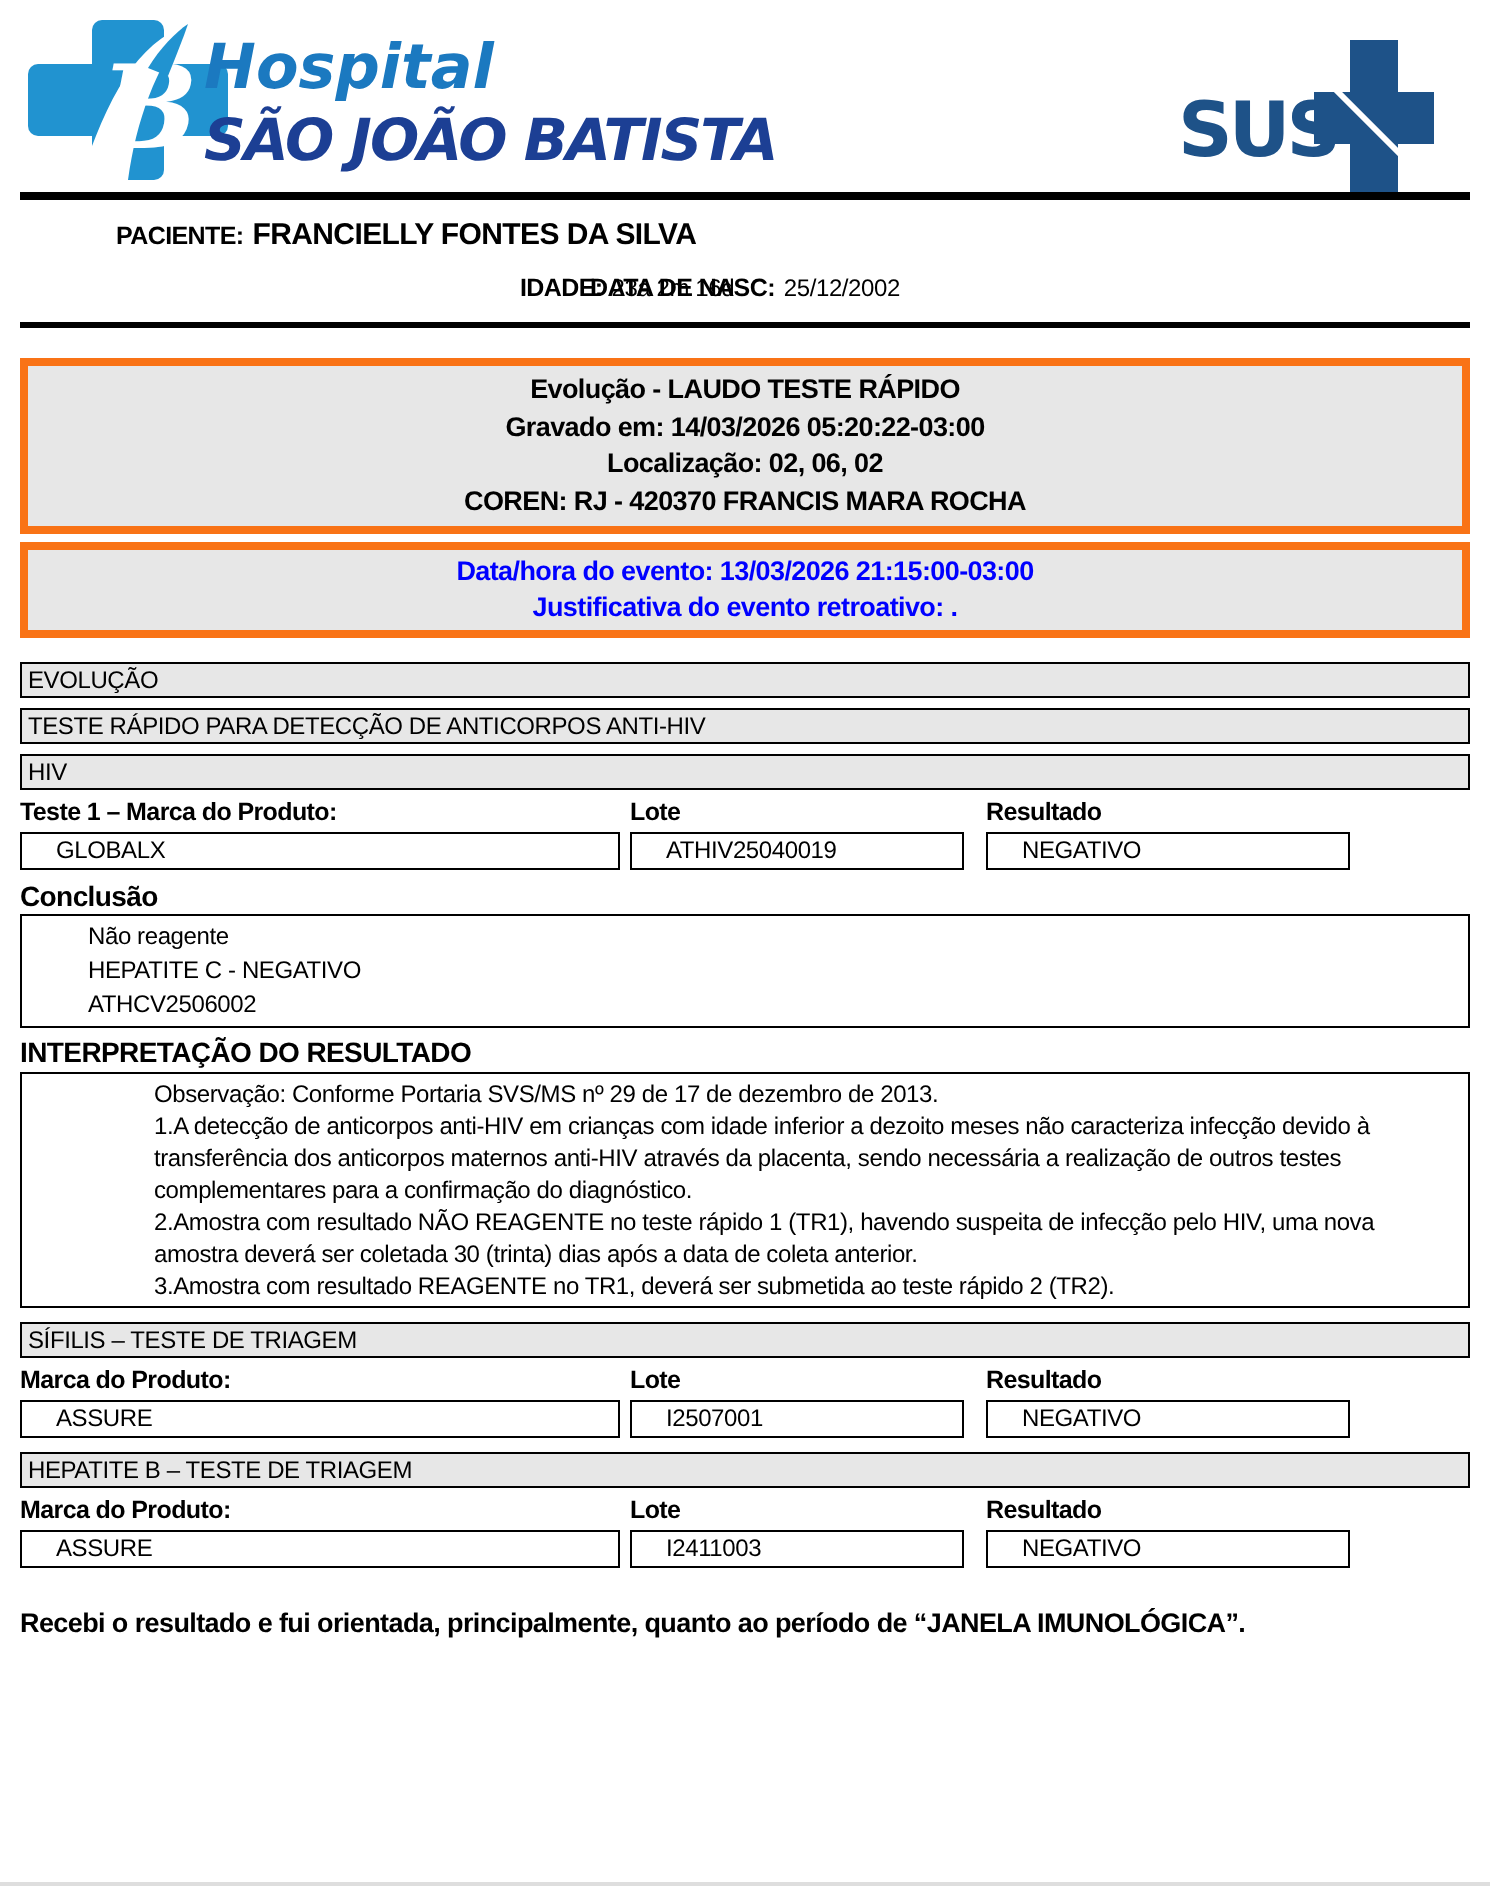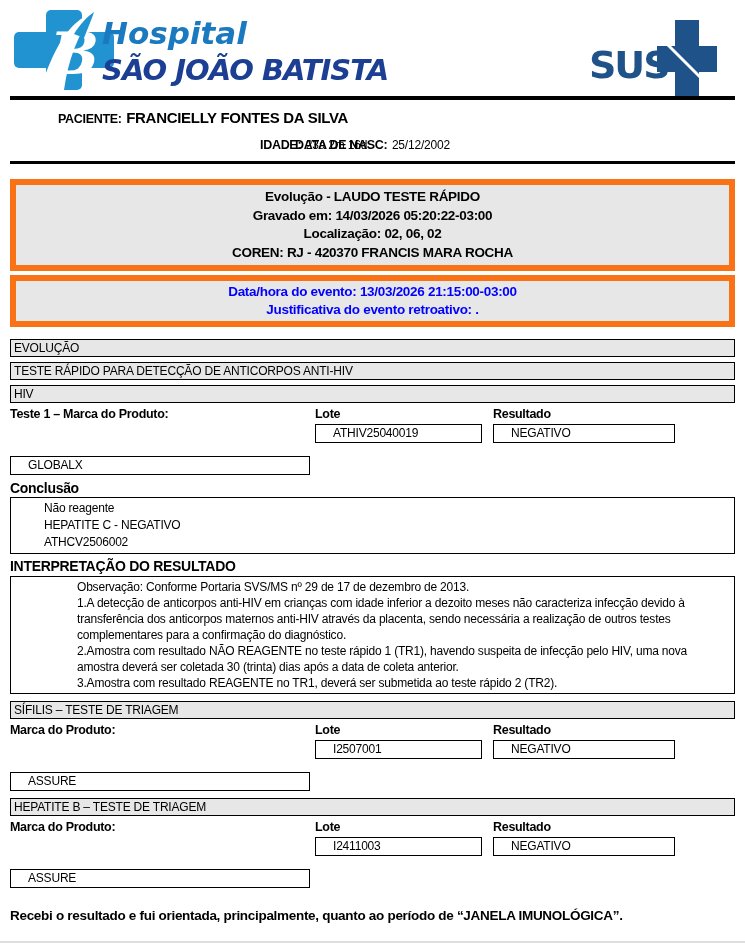--- a/index.html
+++ b/index.html
@@ -20,40 +20,40 @@
   .row1 { white-space:nowrap;margin-left:48px; }
   .p-label { font-weight:bold; font-size:12.5px; letter-spacing:-0.3px; }
   .p-name  { font-weight:bold; font-size:15px; letter-spacing:-0.3px; }
   .row2 { position:relative; margin-top:8px; height:16px;text-align:center; }
   .p-value { font-size:12px; letter-spacing:-0.2px; }
   .idade-group { position:absolute; left:250px; top:0; }
   .patient-bottom { margin-top:10px; }
 
   
   .gbox {
-    margin-top:15px; border:6px solid #f97316; background:#e7e7e7;
+    margin-top:15px; border:4px solid #f97316; background:#e7e7e7;
     text-align:center; padding:3px 4px;
   }
   .gbox .gline { font-weight:bold; font-size:13.5px; line-height:18.5px; letter-spacing:-0.3px; }
   .gbox.event { margin-top:4px; padding:2px 4px; }
   .gbox.event .gline { color:#0000ff; line-height:18px; }
 
   
   .bar {
     border:1px solid #000; background:#e7e7e7; height:18px;
     font-size:12px; line-height:16px; padding-left:3px; letter-spacing:-0.2px;
   }
   .bar.first { margin-top:12px; }
   .bar.mid { margin-top:5px; }
   .bar.sec { margin-top:7px; }
 
   
   .trio { display:flex; margin-top:4px; }
   .col { display:flex; flex-direction:column; }
-  .c1 { width:300px;gap:32px; }
+  .c1 { width:300px; }
   .c2 { width:167px; margin-left:5px; }
   .c3 { width:182px; margin-left:11px; }
   .lbl { font-weight:bold; font-size:12.5px; letter-spacing:-0.3px; height:16px; }
   .vbox {
     margin-top:1px; border:1px solid #000; height:19px; background:#fff;
     font-size:12px; line-height:17px; padding-left:17px; letter-spacing:-0.2px;
   }
 
   .head-line { font-weight:bold; font-size:14px; letter-spacing:-0.3px; margin-top:5px; }
   .tbox {

